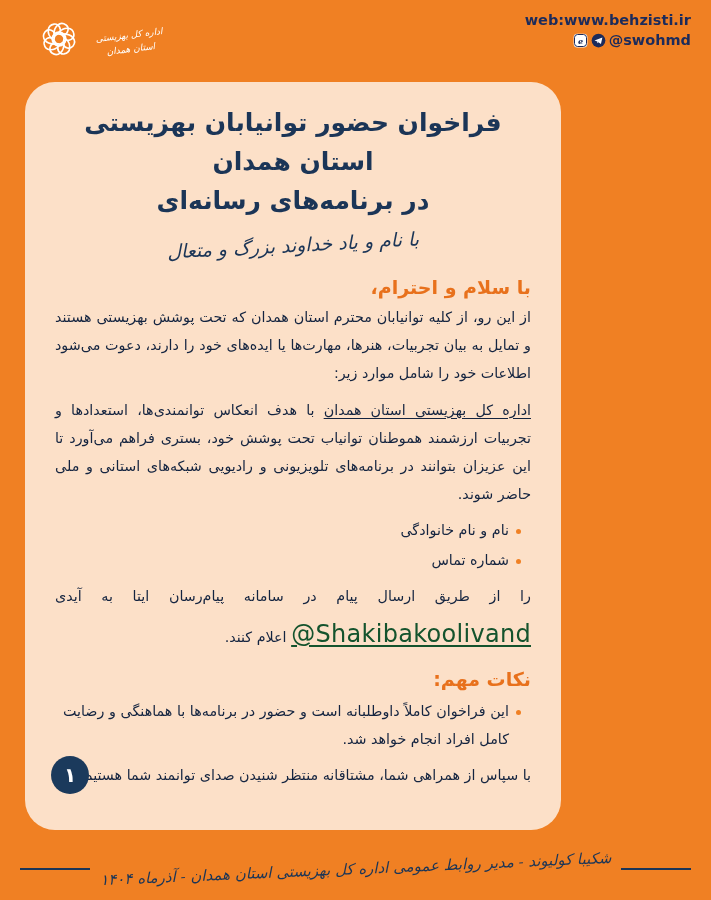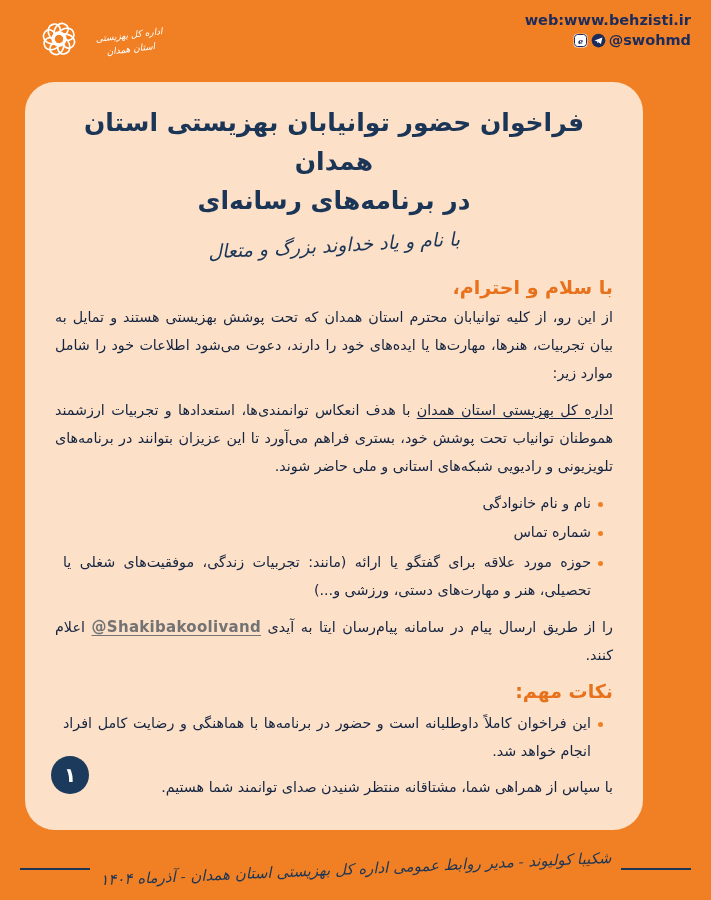--- a/index.html
+++ b/index.html
@@ -74,21 +74,21 @@
   }
   .contact-row .txt { white-space: nowrap; }
 
   .ic { flex: 0 0 auto; display: inline-flex; }
 
   
   .panel {
     position: absolute;
     left: 25px;
     top: 82px;
-    width: 618px;
+    width: 536px;
     height: 748px;
     background: #FCE0C8;
     border-radius: 30px;
     overflow: hidden;
   }
 
   .title {
     color: #1B3557;
     font-weight: bold;
     text-align: center;
@@ -147,29 +147,29 @@
     position: absolute;
     right: 2px;
     top: 12px;
     width: 5px;
     height: 5px;
     border-radius: 50%;
     background: #F08023;
   }
 
   .handle {
-    font-size: 15px;
+    font-size: 24px;
     letter-spacing: .3px;
     text-decoration: underline;
     text-underline-offset: 3px;
     direction: ltr;
     display: inline-block;
     font-family: "DejaVu Sans", "Liberation Sans", sans-serif;
-    font-weight: bold;
-    color: #737373;
+    font-weight: normal;
+    color: #14532d;
   }
 
   .page-badge {
     position: absolute;
     left: 26px;
     bottom: 36px;
     width: 38px;
     height: 38px;
     border-radius: 50%;
     background: #1B3A5C;
@@ -280,21 +280,20 @@
 
     <div class="sec-head">با سلام و احترام،</div>
 
     <p class="para">از این رو، از کلیه توانیابان محترم استان همدان که تحت پوشش بهزیستی هستند و تمایل به بیان تجربیات، هنرها، مهارت‌ها یا ایده‌های خود را دارند، دعوت می‌شود اطلاعات خود را شامل موارد زیر:</p>
 
     <p class="para"><span class="u">اداره کل بهزیستی استان همدان</span><span> با هدف انعکاس توانمندی‌ها، استعدادها و تجربیات ارزشمند هموطنان توانیاب تحت پوشش خود، بستری فراهم می‌آورد تا این عزیزان بتوانند در برنامه‌های تلویزیونی و رادیویی شبکه‌های استانی و ملی حاضر شوند.</span></p>
 
     <ul class="bullets">
       <li>نام و نام خانوادگی</li>
       <li>شماره تماس</li>
-      <li>حوزه مورد علاقه برای گفتگو یا ارائه (مانند: تجربیات زندگی، موفقیت‌های شغلی یا تحصیلی، هنر و مهارت‌های دستی، ورزشی و...)</li>
     </ul>
 
     <p class="para"><span>را از طریق ارسال پیام در سامانه پیام‌رسان ایتا به آیدی </span><span class="handle">@Shakibakoolivand</span><span> اعلام کنند.</span></p>
 
     <div class="sec-head">نکات مهم:</div>
 
     <ul class="bullets">
       <li>این فراخوان کاملاً داوطلبانه است و حضور در برنامه‌ها با هماهنگی و رضایت کامل افراد انجام خواهد شد.</li>
     </ul>
 

